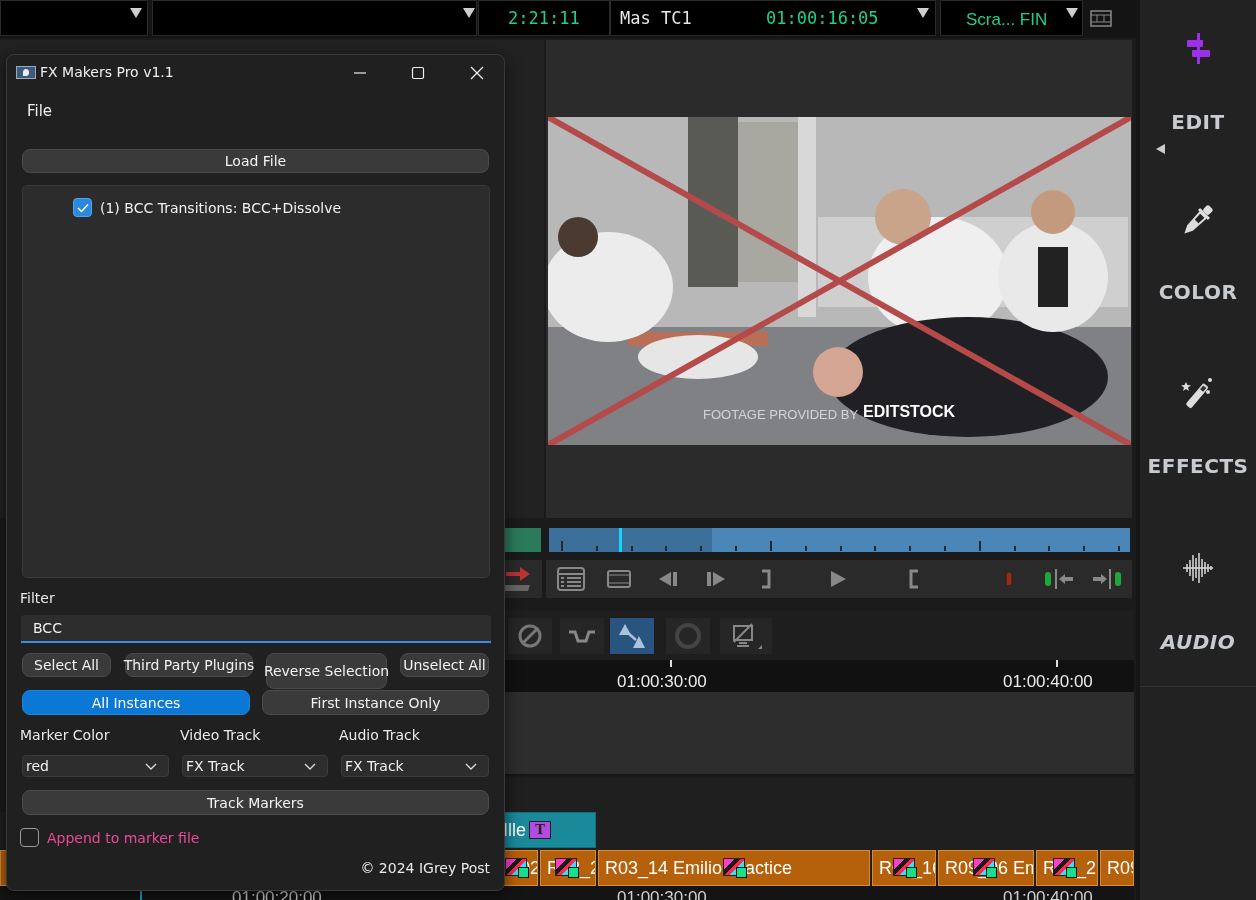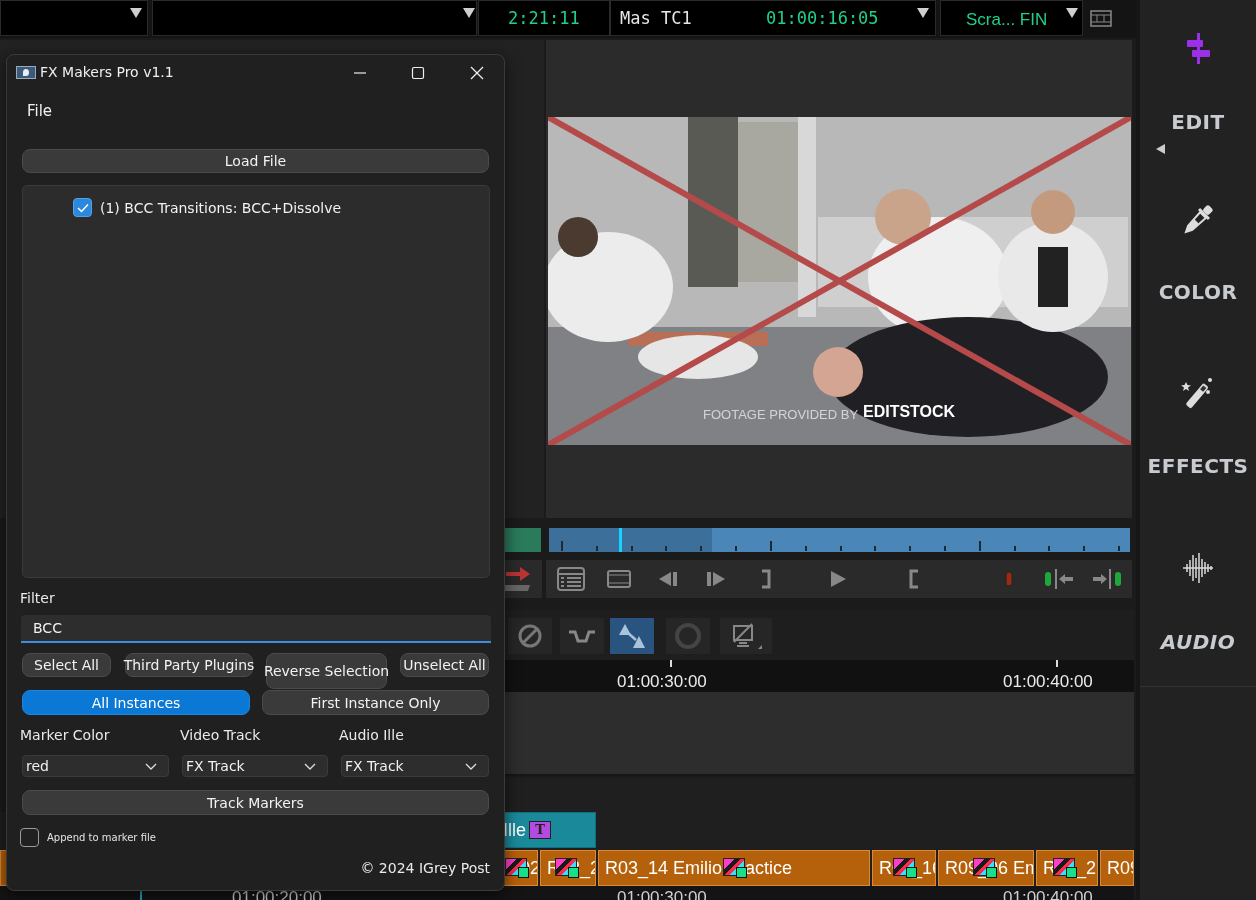--- a/index.html
+++ b/index.html
@@ -405,21 +405,21 @@
   <div class="btn" style="left:15px;top:598px;width:89px;height:24px;">Select All</div>
   <div class="btn" style="left:118px;top:598px;width:128px;height:24px;">Third Party Plugins</div>
   <div class="btn" style="left:259px;top:598px;width:121px;height:36px;">Reverse Selection</div>
   <div class="btn" style="left:393px;top:598px;width:89px;height:24px;">Unselect All</div>
 
   <div class="btn primary" style="left:15px;top:635px;width:228px;height:25px;">All Instances</div>
   <div class="btn" style="left:255px;top:635px;width:227px;height:25px;">First Instance Only</div>
 
   <div class="lbl" style="left:13px;top:672px;">Marker Color</div>
   <div class="lbl" style="left:173px;top:672px;">Video Track</div>
-  <div class="lbl" style="left:332px;top:672px;">Audio Ille</div>
+  <div class="lbl" style="left:332px;top:672px;">Audio Track</div>
 
   <div class="select" style="left:15px;width:147px;">
     <span>red</span>
     <svg class="chev" width="14" height="14" viewBox="0 0 14 14">
         <path d="M2 5 L7 10 L12 5" fill="none" stroke="#ddd" stroke-width="1.3"></path>
       </svg>
   </div>
   <div class="select" style="left:175px;width:146px;">
     <span>FX Track</span>
     <svg class="chev" width="14" height="14" viewBox="0 0 14 14">
@@ -430,17 +430,17 @@
     <span>FX Track</span>
     <svg class="chev" width="14" height="14" viewBox="0 0 14 14">
         <path d="M2 5 L7 10 L12 5" fill="none" stroke="#ddd" stroke-width="1.3"></path>
       </svg>
   </div>
 
   <div class="btn" style="left:15px;top:735px;width:467px;height:25px;">Track Markers</div>
 
   <div style="position:absolute;left:13px;top:773px;display:flex;align-items:center;">
     <span class="checkbox off"></span>
-    <span style="font-size:10px;color:#e5e5e5;">Append to marker file</span>
+    <span style="font-size:14px;color:#ec4899;">Append to marker file</span>
   </div>
 
   <div class="copyright">© 2024 IGrey Post</div>
 </div>
 
 </body></html>

